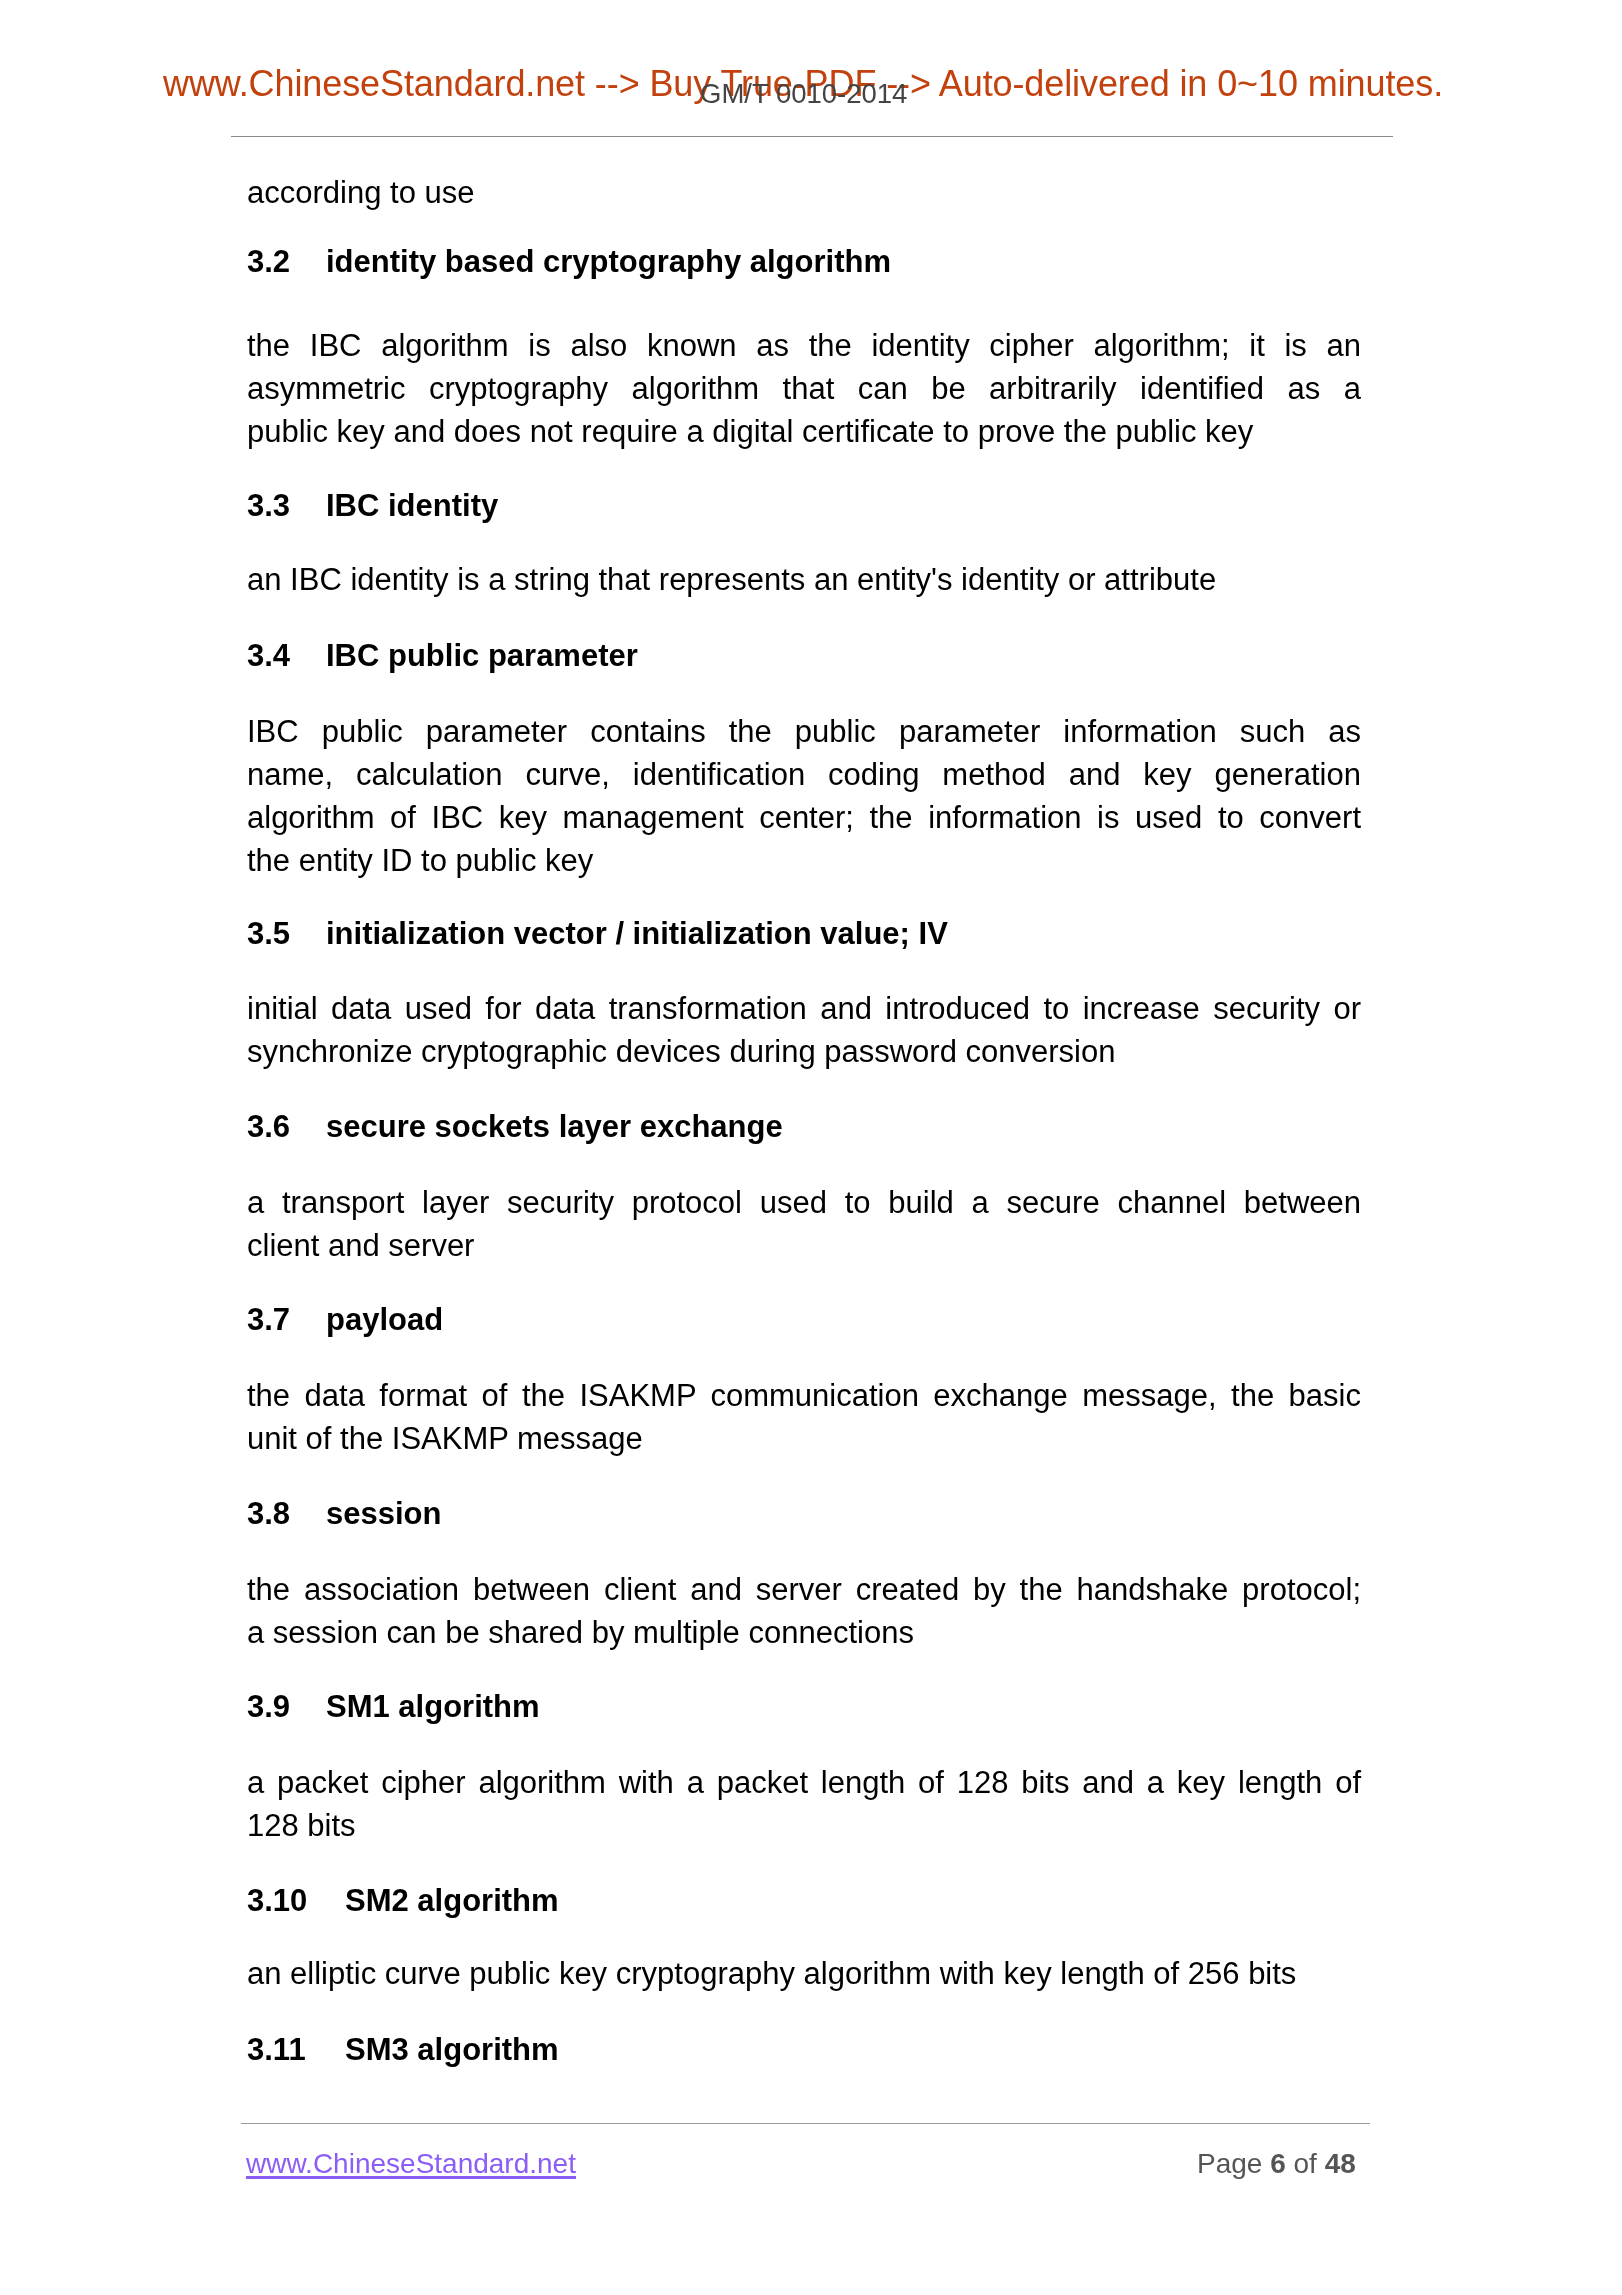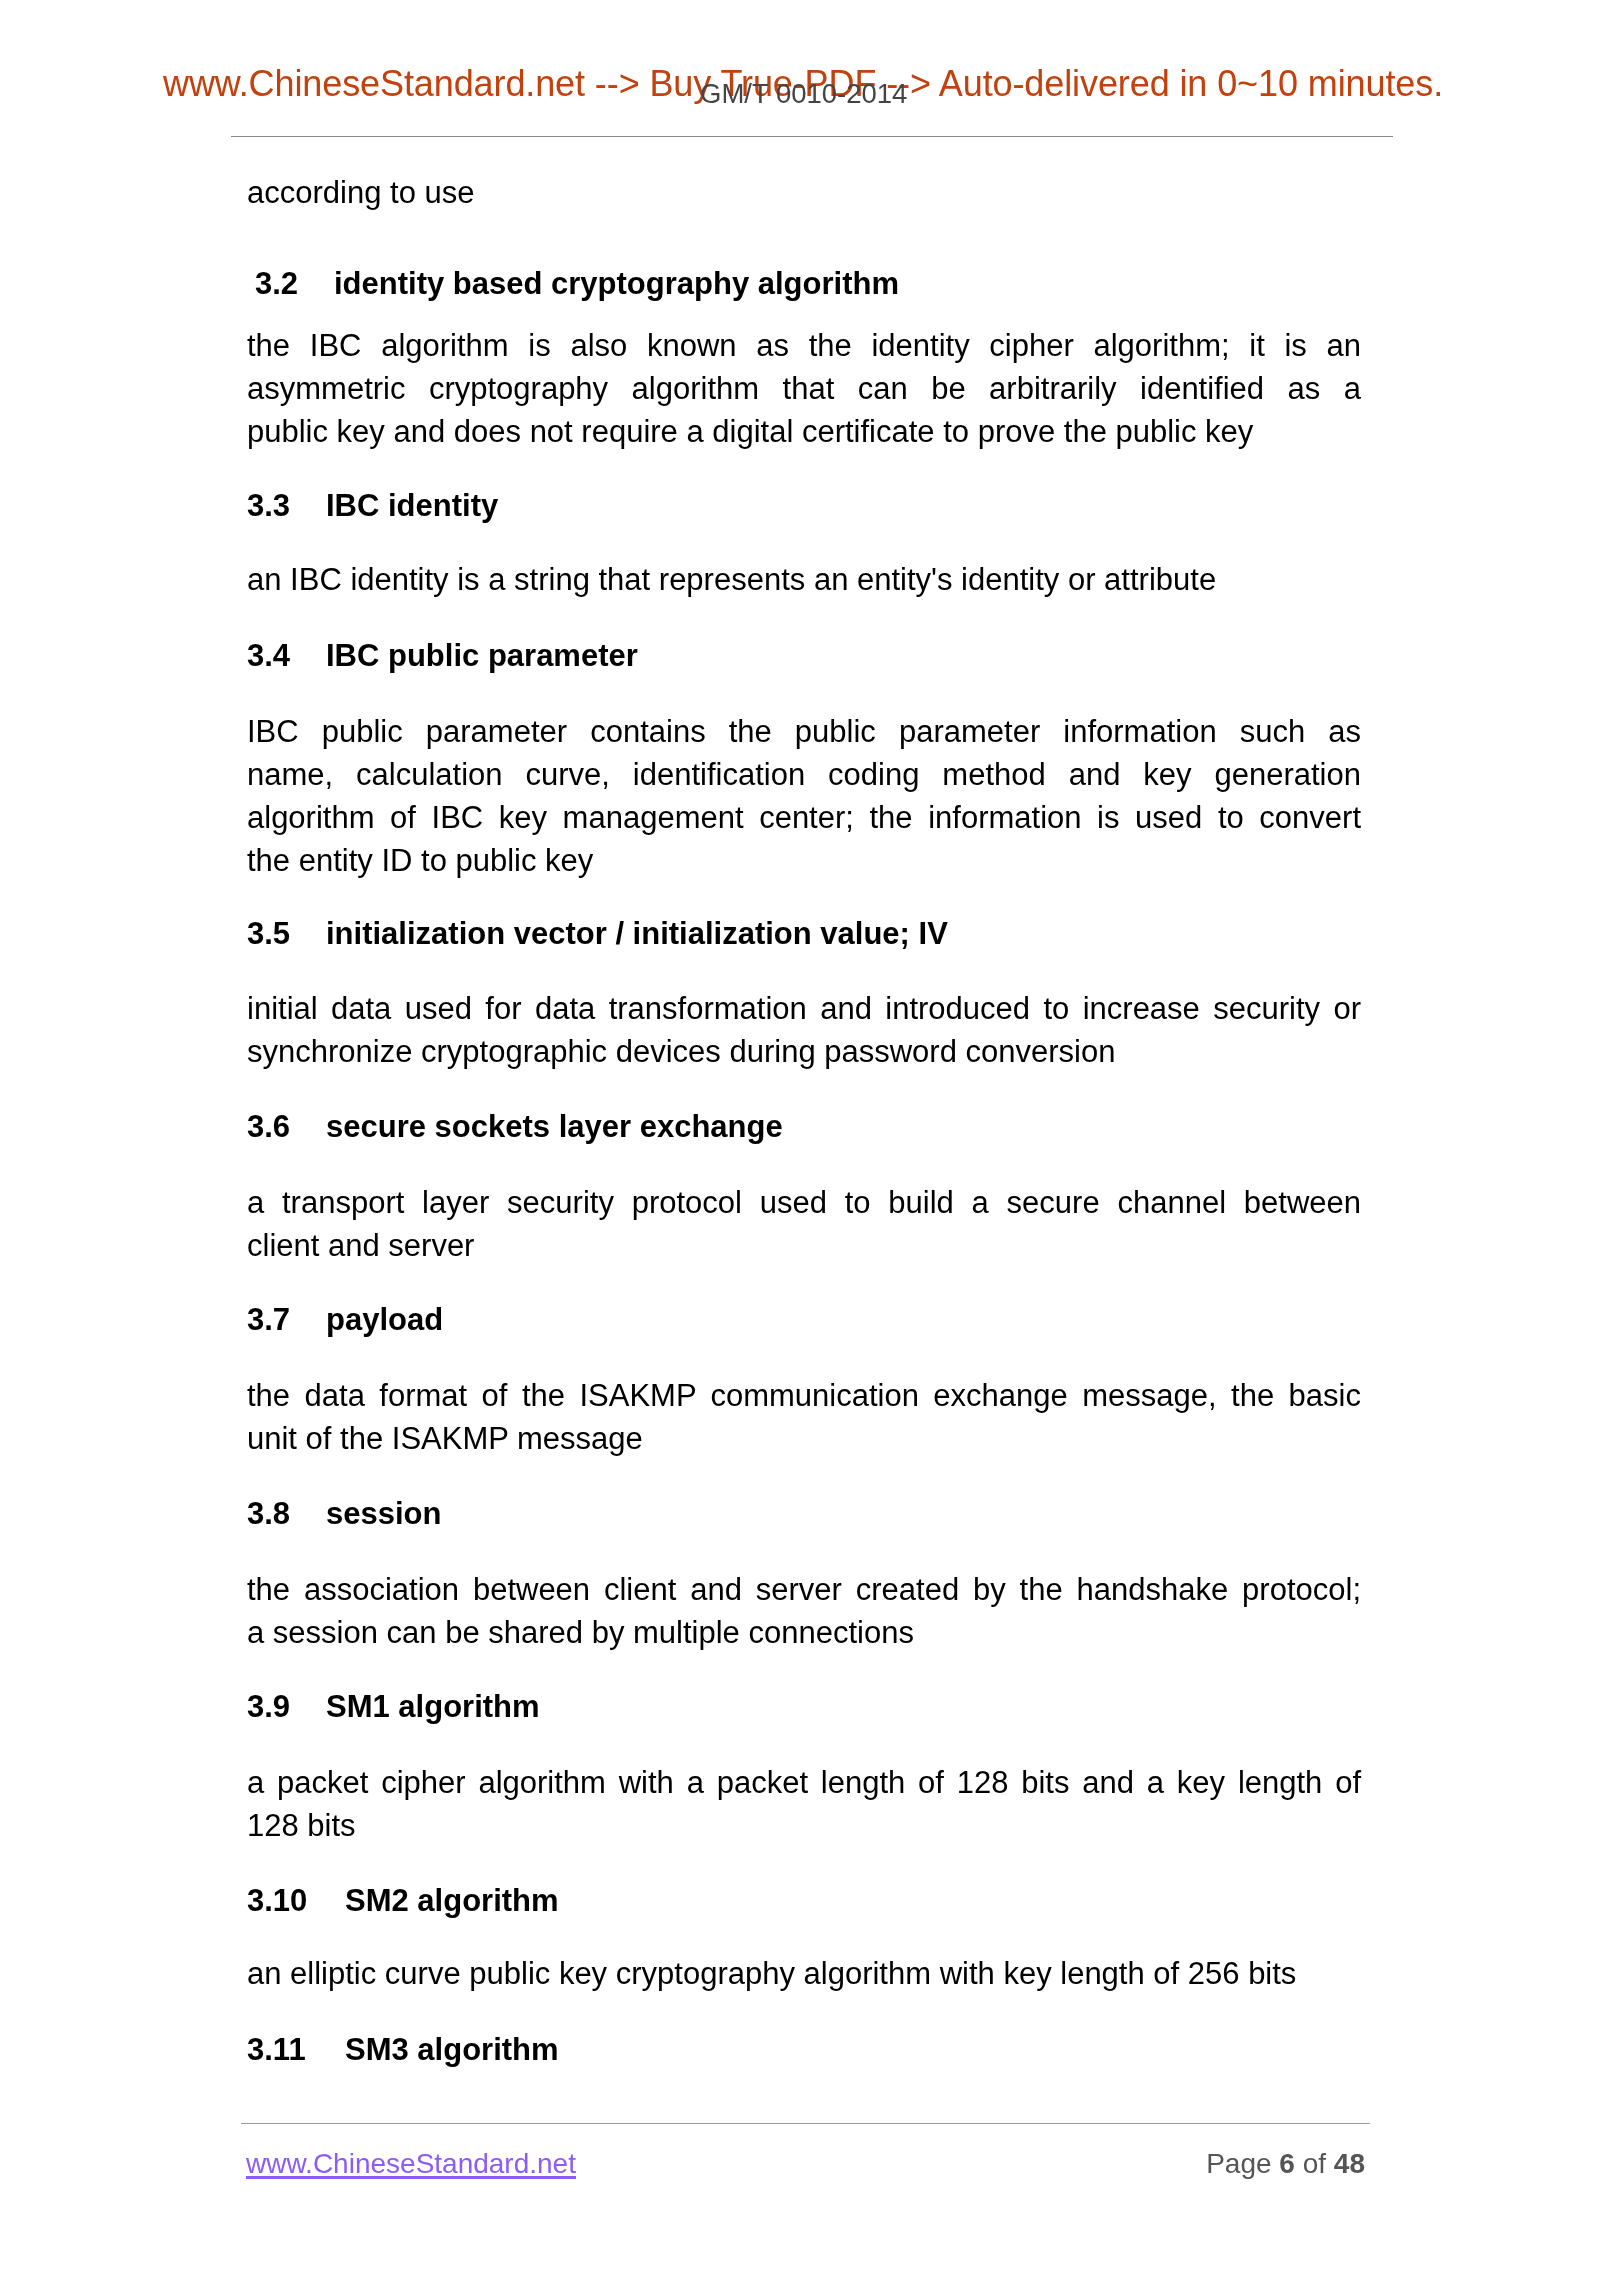--- a/index.html
+++ b/index.html
@@ -16,36 +16,36 @@
   .line { display: block; white-space: nowrap; height: 43px; }
   .line.j { text-align: justify; text-align-last: justify; white-space: normal; }
   .heading { font-weight: bold; white-space: nowrap; }
   .heading .num { display: inline-block; min-width: 79px; }
   .heading .num.wide { min-width: 98px; }
   .ftr-rule { position: absolute; left: 241px; top: 2123px; width: 1129px; height: 0;
               border-top: 1.7px solid #9a9a9a; }
   .ftr-link { position: absolute; left: 246px; top: 2146px; font-size: 28px; line-height: 35px;
               color: #8b5cf6; text-decoration: underline; text-decoration-thickness: 2.5px;
               text-underline-offset: 3.3px; white-space: nowrap; }
-  .ftr-page { position: absolute; left: 1197px; top: 2146px; width: 168px; text-align: right;
+  .ftr-page { position: absolute; left: 1197px; top: 2146px; width: 168px; 
               font-size: 28px; line-height: 35px; color: #555555; white-space: nowrap; }
   .ftr-page b { font-weight: bold; }
 </style>
 </head>
 <body>
 
 <div class="hdr-text">www.ChineseStandard.net --&gt; Buy True-PDF --&gt; Auto-delivered in 0~10 minutes.</div>
 <div class="hdr-std">GM/T 0010-2014</div>
 <div class="hdr-rule"></div>
 
 <div class="block" style="top:171px;">
   <span class="line">according to use</span>
 </div>
 
-<div class="block heading" style="top:262px;margin-left:8px;">
+<div class="block heading" style="top:240px;">
   <span class="num">3.2</span><span>identity based cryptography algorithm</span>
 </div>
 <div class="block" style="top:324px;">
   <span class="line j">the IBC algorithm is also known as the identity cipher algorithm; it is an</span>
   <span class="line j">asymmetric cryptography algorithm that can be arbitrarily identified as a</span>
   <span class="line">public key and does not require a digital certificate to prove the public key</span>
 </div>
 
 <div class="block heading" style="top:484px;">
   <span class="num">3.3</span><span>IBC identity</span>

